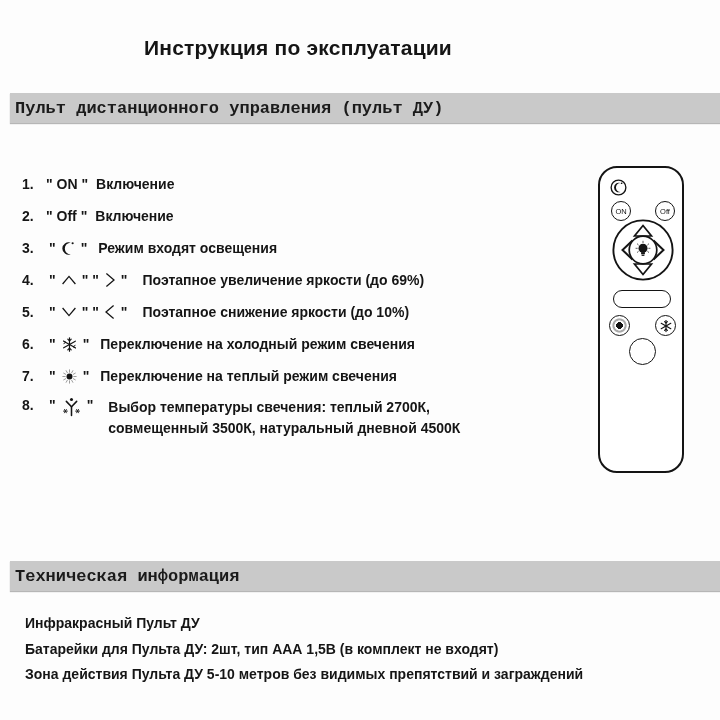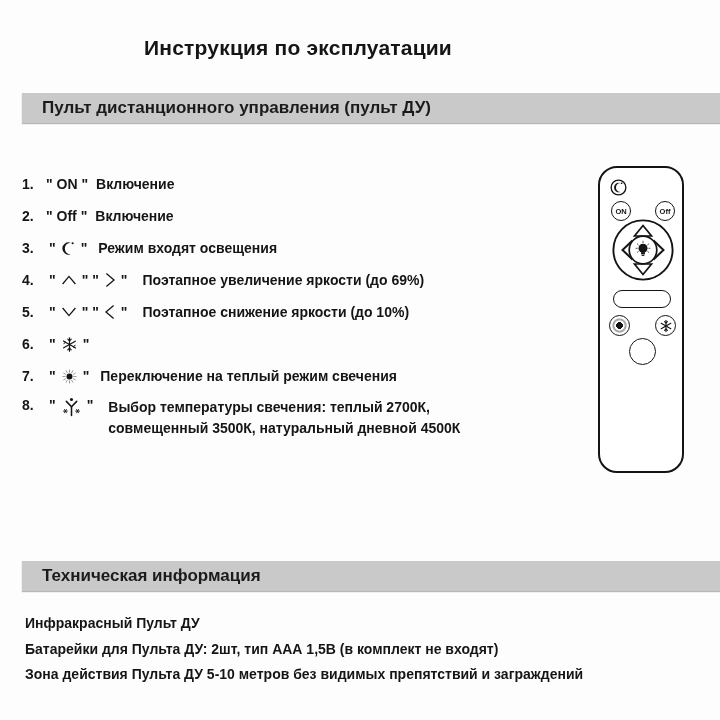--- a/index.html
+++ b/index.html
@@ -7,24 +7,25 @@
     width:720px;height:720px;position:relative;overflow:hidden;
     background:#fdfdfd;color:#151515;
     font-family:"Liberation Sans", sans-serif;
     -webkit-font-smoothing:antialiased;
   }
   .page-title{
     position:absolute;top:36px;left:0;width:596px;text-align:center;
     font-size:21px;font-weight:bold;letter-spacing:.2px;
   }
   .section-bar{
-    position:absolute;left:22px;right:0;height:30px;background:#c9c9c9;
-    display:flex;align-items:center;padding-left:20px;box-sizing:border-box;
+    position:absolute;left:10px;right:0;height:30px;background:#c9c9c9;
+    display:flex;align-items:center;padding-left:5px;box-sizing:border-box;
     font-size:17px;font-weight:bold;color:#1b1b1b;
     box-shadow:0 1px 1px rgba(0,0,0,.28);
+    font-family:Liberation Mono, monospace;
   }
   .bar-remote{top:93px;}
   .bar-tech{top:561px;}
 
   .instr-list{position:absolute;left:22px;top:168px;width:560px;}
   .row{display:flex;align-items:center;height:32px;font-size:14px;font-weight:bold;white-space:nowrap;}
   .row.tall{height:auto;align-items:flex-start;padding-top:5px;}
   .num{width:24px;flex:0 0 24px;}
   .q{margin:0 3px;}
   .ic{display:inline-block;vertical-align:middle;margin:0 2px;}
@@ -33,21 +34,21 @@
   .two-line{margin-left:12px;line-height:21px;white-space:normal;width:470px;}
 
   
   .remote{
     position:absolute;left:598px;top:166px;width:86px;height:307px;
     box-sizing:border-box;border:2px solid #141414;border-radius:19px;background:#fff;
   }
   .remote *{box-sizing:border-box;}
   .r-abs{position:absolute;}
   .r-circle{border:1.7px solid #141414;border-radius:50%;background:#fff;display:flex;align-items:center;justify-content:center;}
-  .btn-onoff{width:20px;height:20px;font-size:7.5px;font-weight:bold;color:#141414;letter-spacing:0;text-align:center;}
+  .btn-onoff{width:20px;height:20px;font-size:7.5px;font-weight:normal;color:#141414;letter-spacing:0;text-align:center;}
   .pill{width:58px;height:18px;border:1.8px solid #141414;border-radius:9px;background:#fff;}
   .warm-core{
     width:21px;height:21px;border:1.7px solid #141414;border-radius:50%;
     background:radial-gradient(circle at center,#141414 0 3.4px,#ffffff 3.6px 4.8px,#a9a9a9 5.4px 6.6px,#ffffff 7.6px);
   }
   .tech-lines{position:absolute;left:25px;top:611px;font-size:14px;font-weight:bold;line-height:25.5px;}
 </style>
 </head>
 <body>
 
@@ -116,20 +117,21 @@
     <svg class="ic" width="17" height="17" viewBox="0 0 24 24" fill="none" stroke="#141414" stroke-width="1.7" stroke-linecap="round">
       <line x1="12" y1="2.5" x2="12" y2="21.5"></line>
       <line x1="3.8" y1="7.3" x2="20.2" y2="16.7"></line>
       <line x1="3.8" y1="16.7" x2="20.2" y2="7.3"></line>
       <path d="M9.6 4.4 L12 6.9 L14.4 4.4"></path>
       <path d="M9.6 19.6 L12 17.1 L14.4 19.6"></path>
       <path d="M4.1 10.6 L7 8.9 L4.1 7.2" stroke-width="1.4"></path>
       <path d="M19.9 16.8 L17 15.1 L19.9 13.4" stroke-width="1.4"></path>
     </svg>
     <span class="q">"</span>
+    <span class="txt">Переключение на холодный режим свечения</span>
   </div>
 
   <div class="row">
     <span class="num">7.</span>
     <span class="q">"</span>
     <svg class="ic" width="17" height="17" viewBox="0 0 24 24">
       <g stroke="#8b8b8b" stroke-width="1.2">
         <line x1="17.5" y1="12" x2="22" y2="12"></line>
           <line x1="16.8" y1="14.8" x2="20.7" y2="17"></line>
         <line x1="14.8" y1="16.8" x2="17" y2="20.7"></line>

